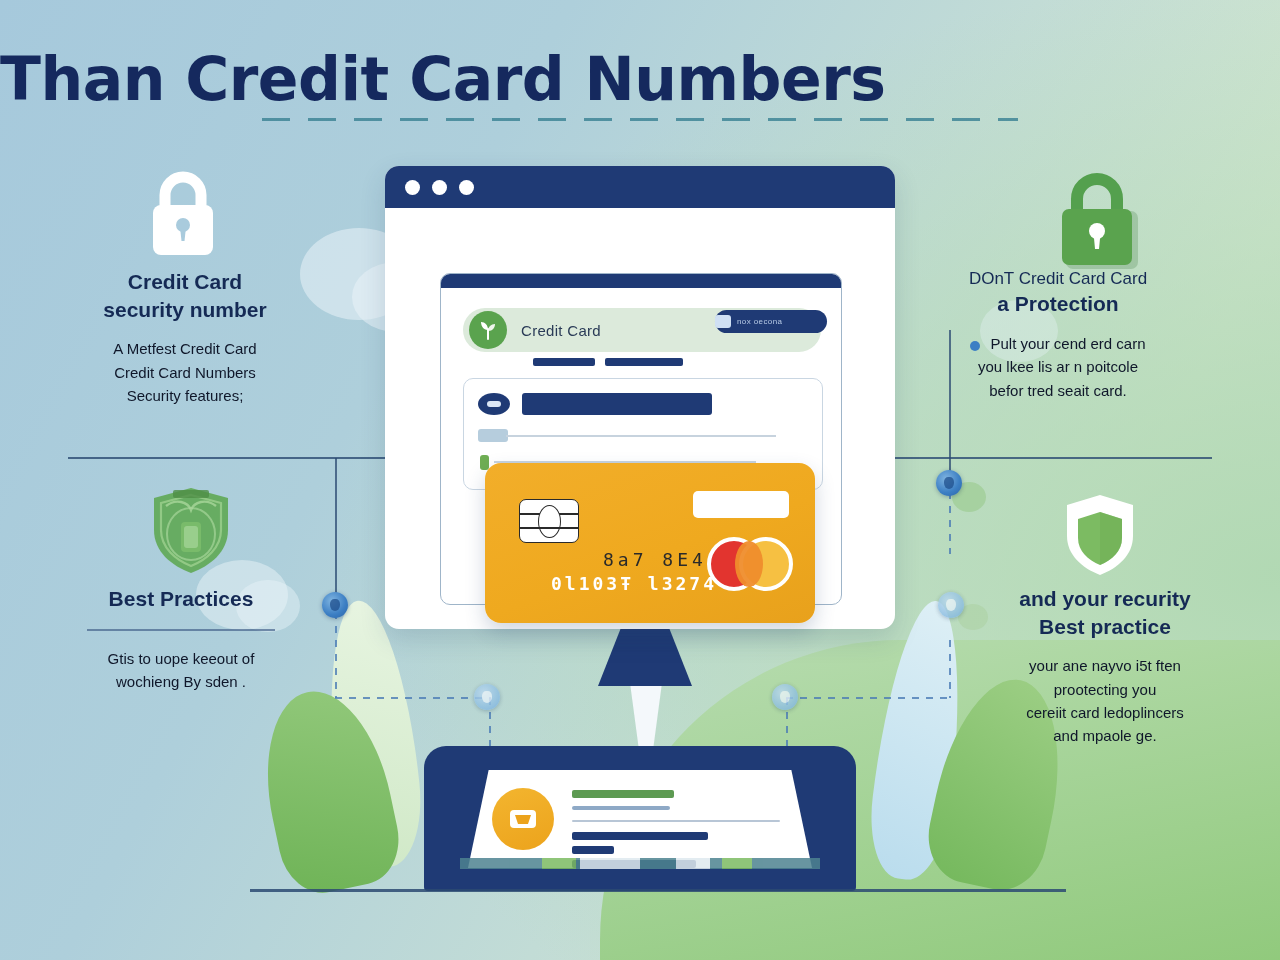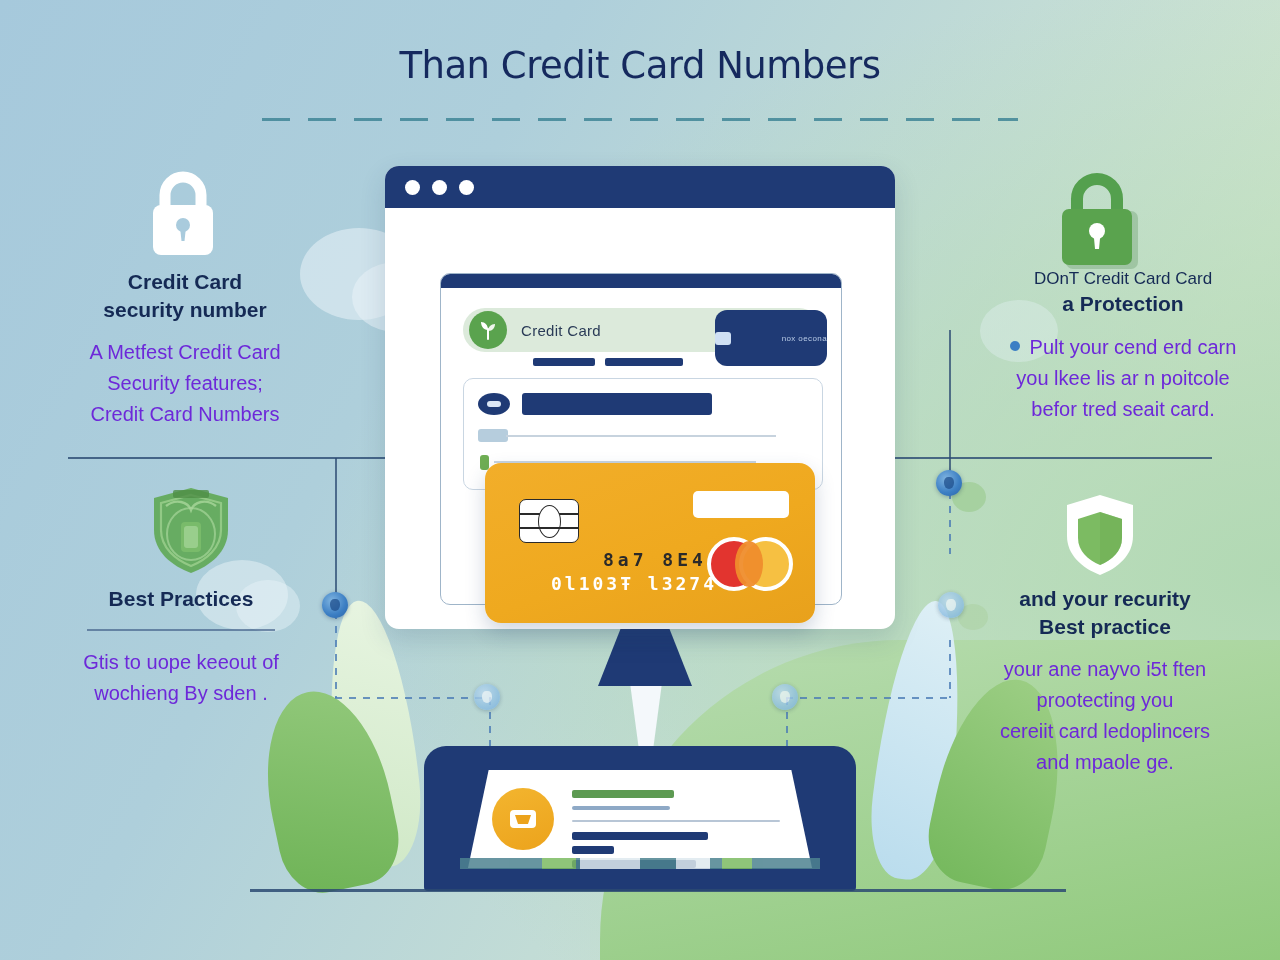--- a/index.html
+++ b/index.html
@@ -36,22 +36,22 @@
   .leaf-b{left:268px;bottom:70px;width:120px;height:200px;background:linear-gradient(200deg,#93c97c,#6eb356);
           border-radius:60% 60% 40% 40%/70% 70% 30% 30%;transform:rotate(-12deg);}
   .leaf-c{left:880px;bottom:80px;width:78px;height:280px;background:linear-gradient(200deg,#dff0f6,#b9dced);
           border-radius:50% 50% 45% 45%/72% 72% 28% 28%;transform:rotate(7deg);}
   .leaf-d{left:940px;bottom:72px;width:118px;height:210px;background:linear-gradient(200deg,#9ecf86,#74b85c);
           border-radius:58% 58% 42% 42%/72% 72% 28% 28%;transform:rotate(12deg);}
   .ground{position:absolute;left:250px;top:889px;width:816px;height:3px;background:#2b4a72;opacity:.85;}
 
   
   .title{
-    position:absolute;left:0;right:0;top:44px;text-align:center;
-    font-size:37px;font-weight:normal;letter-spacing:-.5px;color:#15295e;
+    position:absolute;left:0;right:0;top:44px;text-align:left;
+    font-size:60px;font-weight:bold;letter-spacing:-.5px;color:#15295e;
     font-family:"DejaVu Sans","Liberation Sans",sans-serif;
   }
   .title-rule{
     position:absolute;left:262px;top:118px;width:756px;height:3px;
     background:repeating-linear-gradient(to right,#3f8596 0 28px,transparent 28px 46px);
     opacity:.85;
   }
 
   
   .hline{position:absolute;height:2px;background:#2b4a72;opacity:.8;}
@@ -85,27 +85,27 @@
   .d-r2{left:938px;top:592px;}
   .d-r3{left:772px;top:684px;}
   .blob-g{position:absolute;left:952px;top:482px;width:34px;height:30px;border-radius:50%;
           background:#9ac98c;opacity:.6;}
   .blob-g2{position:absolute;left:958px;top:604px;width:30px;height:26px;border-radius:50%;
           background:#a9cf9c;opacity:.45;}
 
   
   .quad{position:absolute;width:310px;text-align:center;}
   .q-head{font-size:21px;font-weight:bold;line-height:1.32;color:#152a55;margin:0;}
-  .q-body{font-size:20px;line-height:1.55;color:#6d28d9;margin:14px 0 0;}
+  .q-body{font-size:15px;line-height:1.55;color:#0f172a;margin:14px 0 0;}
   .q-divider{width:188px;height:2px;background:#3d5a86;opacity:.65;margin:16px auto 10px;}
   .q-bullet{display:flex;gap:10px;align-items:flex-start;text-align:center;justify-content:center;}
   .bullet-dot{width:10px;height:10px;border-radius:50%;background:#3c7fc4;margin-top:9px;flex:0 0 auto;}
 
   .q-tl{left:30px;top:268px;}
-  .q-tr{left:968px;top:268px;}
+  .q-tr{left:903px;top:268px;}
   .q-bl{left:26px;top:585px;}
   .q-br{left:950px;top:585px;}
 
   
   .icon-wrap{position:absolute;}
   .ic-tl{left:143px;top:163px;}
   .ic-tr{left:1046px;top:161px;}
   .ic-bl{left:148px;top:484px;}
   .ic-br{left:1060px;top:492px;}
 
@@ -120,22 +120,22 @@
   .stand-neck{position:absolute;left:624px;top:684px;width:44px;height:66px;background:#f4f8fb;
          clip-path:polygon(14% 0,86% 0,66% 100%,34% 100%);}
 
   .inner-card{position:absolute;left:55px;top:65px;width:400px;height:330px;background:#fff;
               border:1.5px solid #9fb5c9;border-radius:10px;overflow:hidden;}
   .inner-top{height:14px;background:#1f3a75;}
   .green-row{position:absolute;left:22px;top:34px;width:358px;height:44px;background:#dceadb;border-radius:22px;
              display:flex;align-items:center;padding-left:6px;box-sizing:border-box;}
   .gr-circle{width:38px;height:38px;border-radius:50%;background:#5aa34e;display:flex;align-items:center;justify-content:center;flex:0 0 auto;}
   .gr-label{font-size:15px;color:#2a3b57;margin-left:14px;letter-spacing:.3px;}
-  .gr-btn{position:absolute;right:-6px;top:2px;width:112px;height:56px;border-radius:12px;background:#1f3a75;
-          display:flex;align-items:center;gap:6px;justify-content:space-between;}
+  .gr-btn{position:absolute;right:-6px;top:2px;width:112px;height:23px;border-radius:12px;background:#1f3a75;
+          display:flex;align-items:center;gap:6px;justify-content:flex-start;}
   .gr-btn-ico{width:16px;height:13px;border-radius:3px;background:#cfe0f4;}
   .gr-btn-tx{font-size:8px;color:#b8cbe6;letter-spacing:.4px;}
   .bar-sm{position:absolute;height:8px;border-radius:2px;background:#1f3a75;}
   .bs1{left:92px;top:84px;width:62px;}
   .bs2{left:164px;top:84px;width:78px;}
 
   .panel{position:absolute;left:22px;top:104px;width:358px;height:110px;border:1.4px solid #c9d6e2;border-radius:10px;}
   .p-oval{position:absolute;left:14px;top:14px;width:32px;height:22px;border-radius:50%;background:#1f3a75;}
   .p-oval::after{content:"";position:absolute;left:9px;top:8px;width:14px;height:6px;border-radius:4px;background:#dbe6f5;}
   .p-bar{position:absolute;left:58px;top:14px;width:190px;height:22px;border-radius:3px;background:#1f3a75;}
@@ -148,21 +148,21 @@
 
   .ccard{position:absolute;left:100px;top:255px;width:330px;height:160px;border-radius:16px;
          background:linear-gradient(160deg,#f2ae2a 0%,#efa91f 55%,#e8a11c 100%);
          box-shadow:0 9px 20px rgba(40,70,110,.22);}
   .chip{position:absolute;left:34px;top:36px;width:58px;height:42px;border-radius:7px;background:#fff;border:1.6px solid #2a2a2a;}
   .chip::before{content:"";position:absolute;left:0;right:0;top:13px;height:1.6px;background:#2a2a2a;}
   .chip::after{content:"";position:absolute;left:0;right:0;top:27px;height:1.6px;background:#2a2a2a;}
   .chip-oval{position:absolute;left:18px;top:5px;width:21px;height:31px;border-radius:50%;background:#fff;border:1.6px solid #2a2a2a;}
   .strip{position:absolute;right:26px;top:28px;width:96px;height:27px;border-radius:5px;background:#fff;}
   .num-a{position:absolute;left:118px;top:86px;font-size:18px;letter-spacing:4px;color:#2a2a2a;
-         font-family:"DejaVu Sans Mono","Liberation Mono",monospace;font-weight:bold;}
+         font-family:"DejaVu Sans Mono","Liberation Mono",monospace;font-weight:normal;}
   .num-b{position:absolute;left:66px;top:110px;font-size:18px;letter-spacing:3px;color:#fff;
          font-family:"DejaVu Sans Mono","Liberation Mono",monospace;font-weight:bold;}
   .mc{position:absolute;right:22px;top:74px;width:86px;height:54px;}
   .mc-c{position:absolute;top:0;width:54px;height:54px;border-radius:50%;border:4px solid #fff;box-sizing:border-box;}
   .mc-red{left:0;background:#e2342f;}
   .mc-yel{right:0;background:#f6c042;}
   .mc-mid{position:absolute;left:28px;top:4px;width:28px;height:46px;background:#ef8d2c;border-radius:50%;opacity:.95;}
 
   
   .keyboard{position:absolute;left:424px;top:746px;width:432px;height:145px;background:#1f3a75;
@@ -263,22 +263,22 @@
     </svg>
   </div>
 
   <div class="quad q-tl">
     <div class="q-head">
       <div>Credit Card</div>
       <div>security number</div>
     </div>
     <div class="q-body">
       <div>A Metfest Credit Card</div>
+      <div>Credit Card Numbers</div>
       <div>Security features;</div>
-      <div>Credit Card Numbers</div>
     </div>
   </div>
 
   <div class="quad q-tr">
     <div class="q-head">
       <div style="font-weight:normal;font-size:17px;">DOnT Credit Card Card</div>
       <div>a Protection</div>
     </div>
     <div class="q-body">
       <div class="q-bullet">

